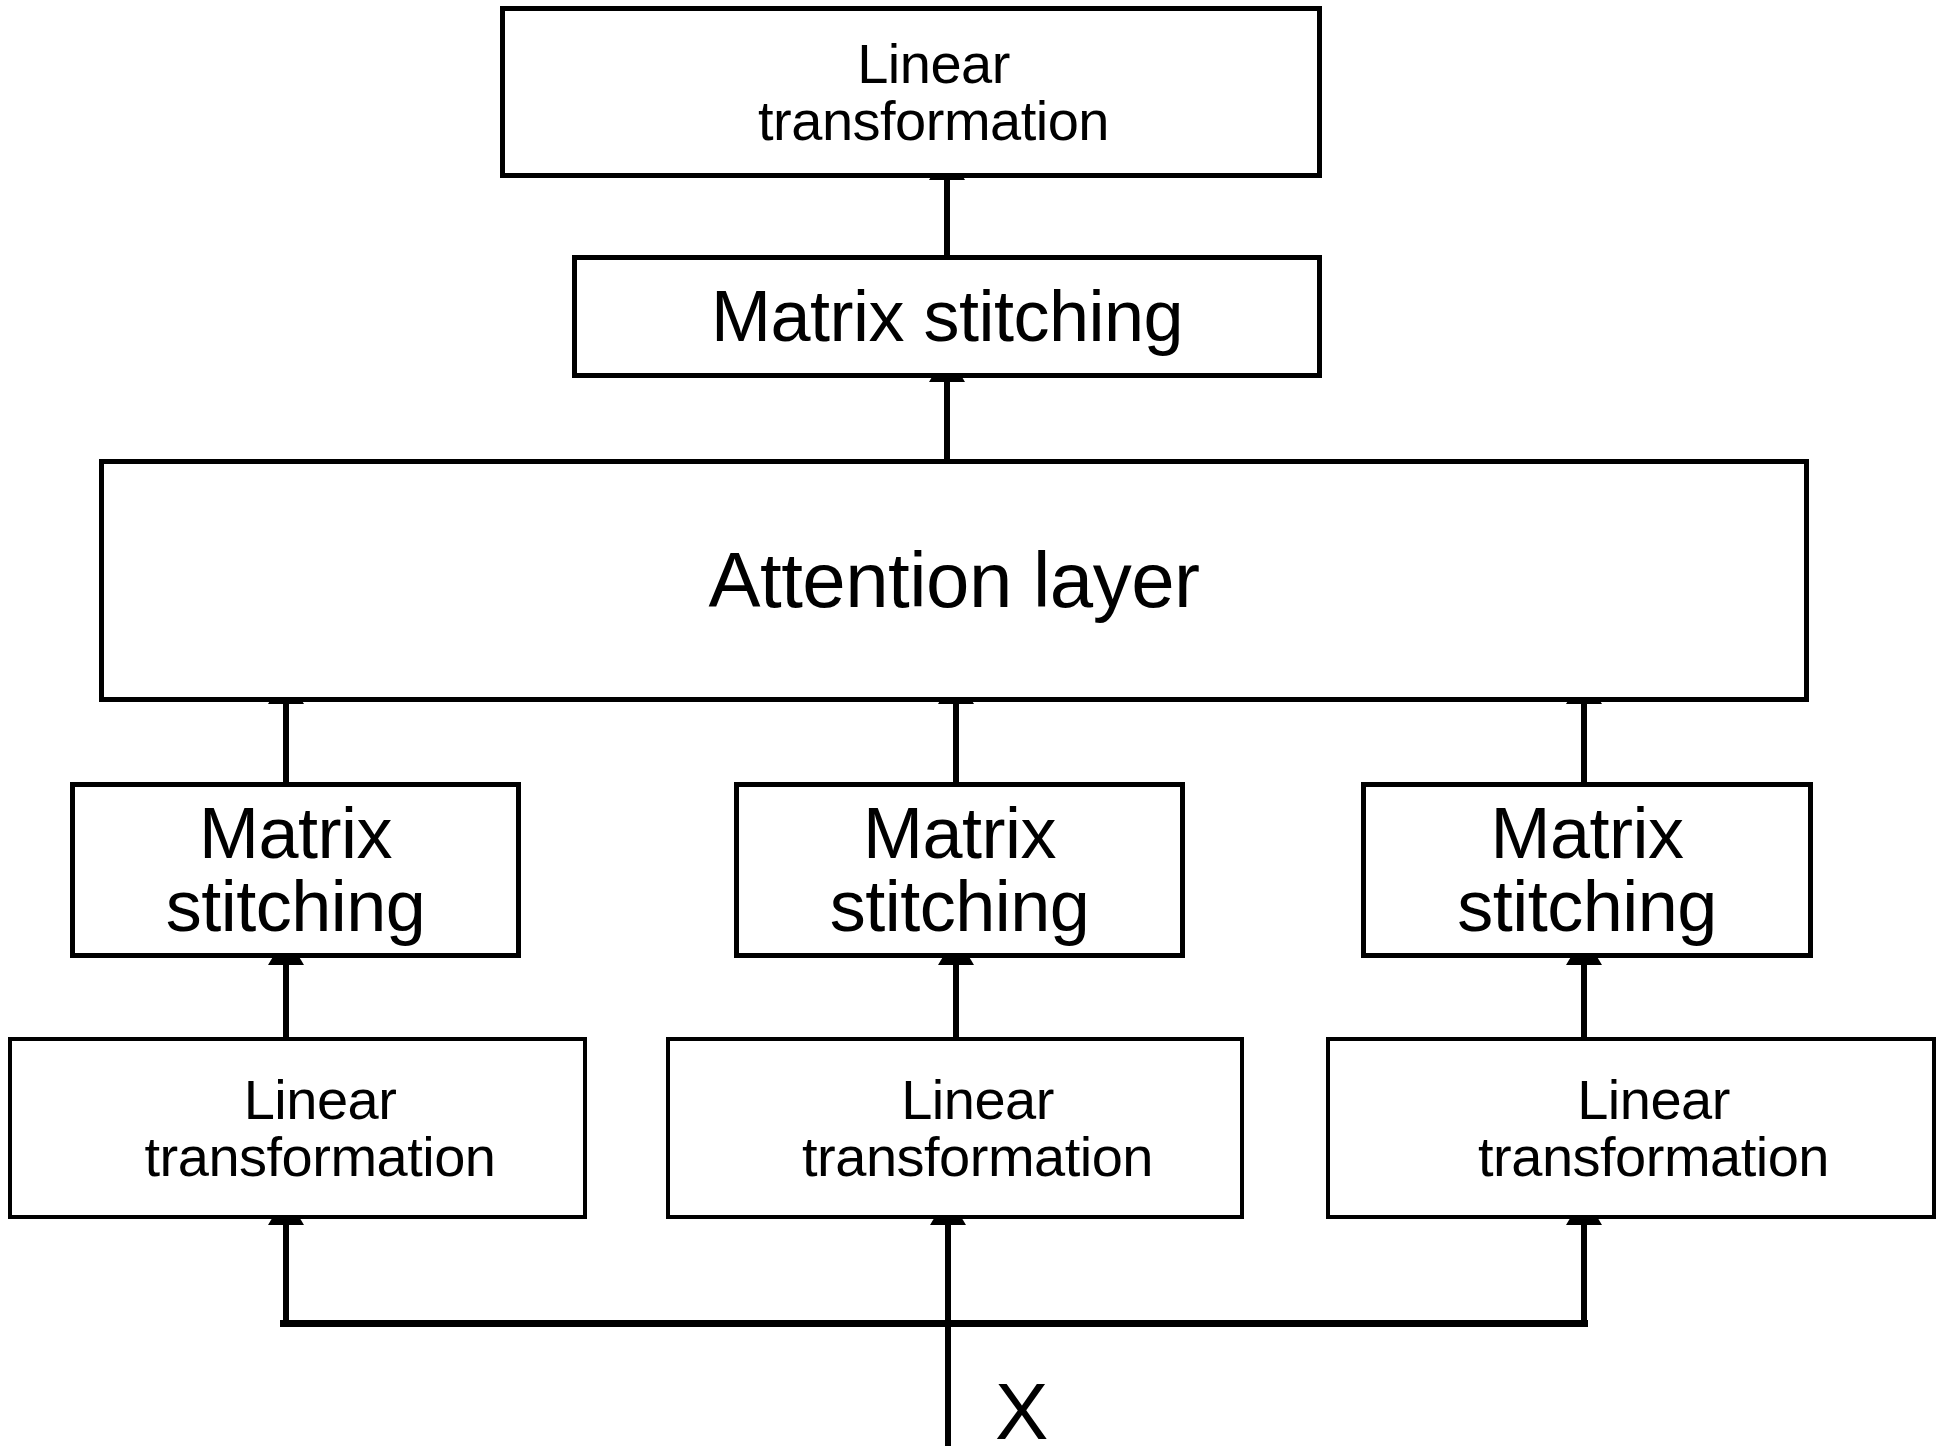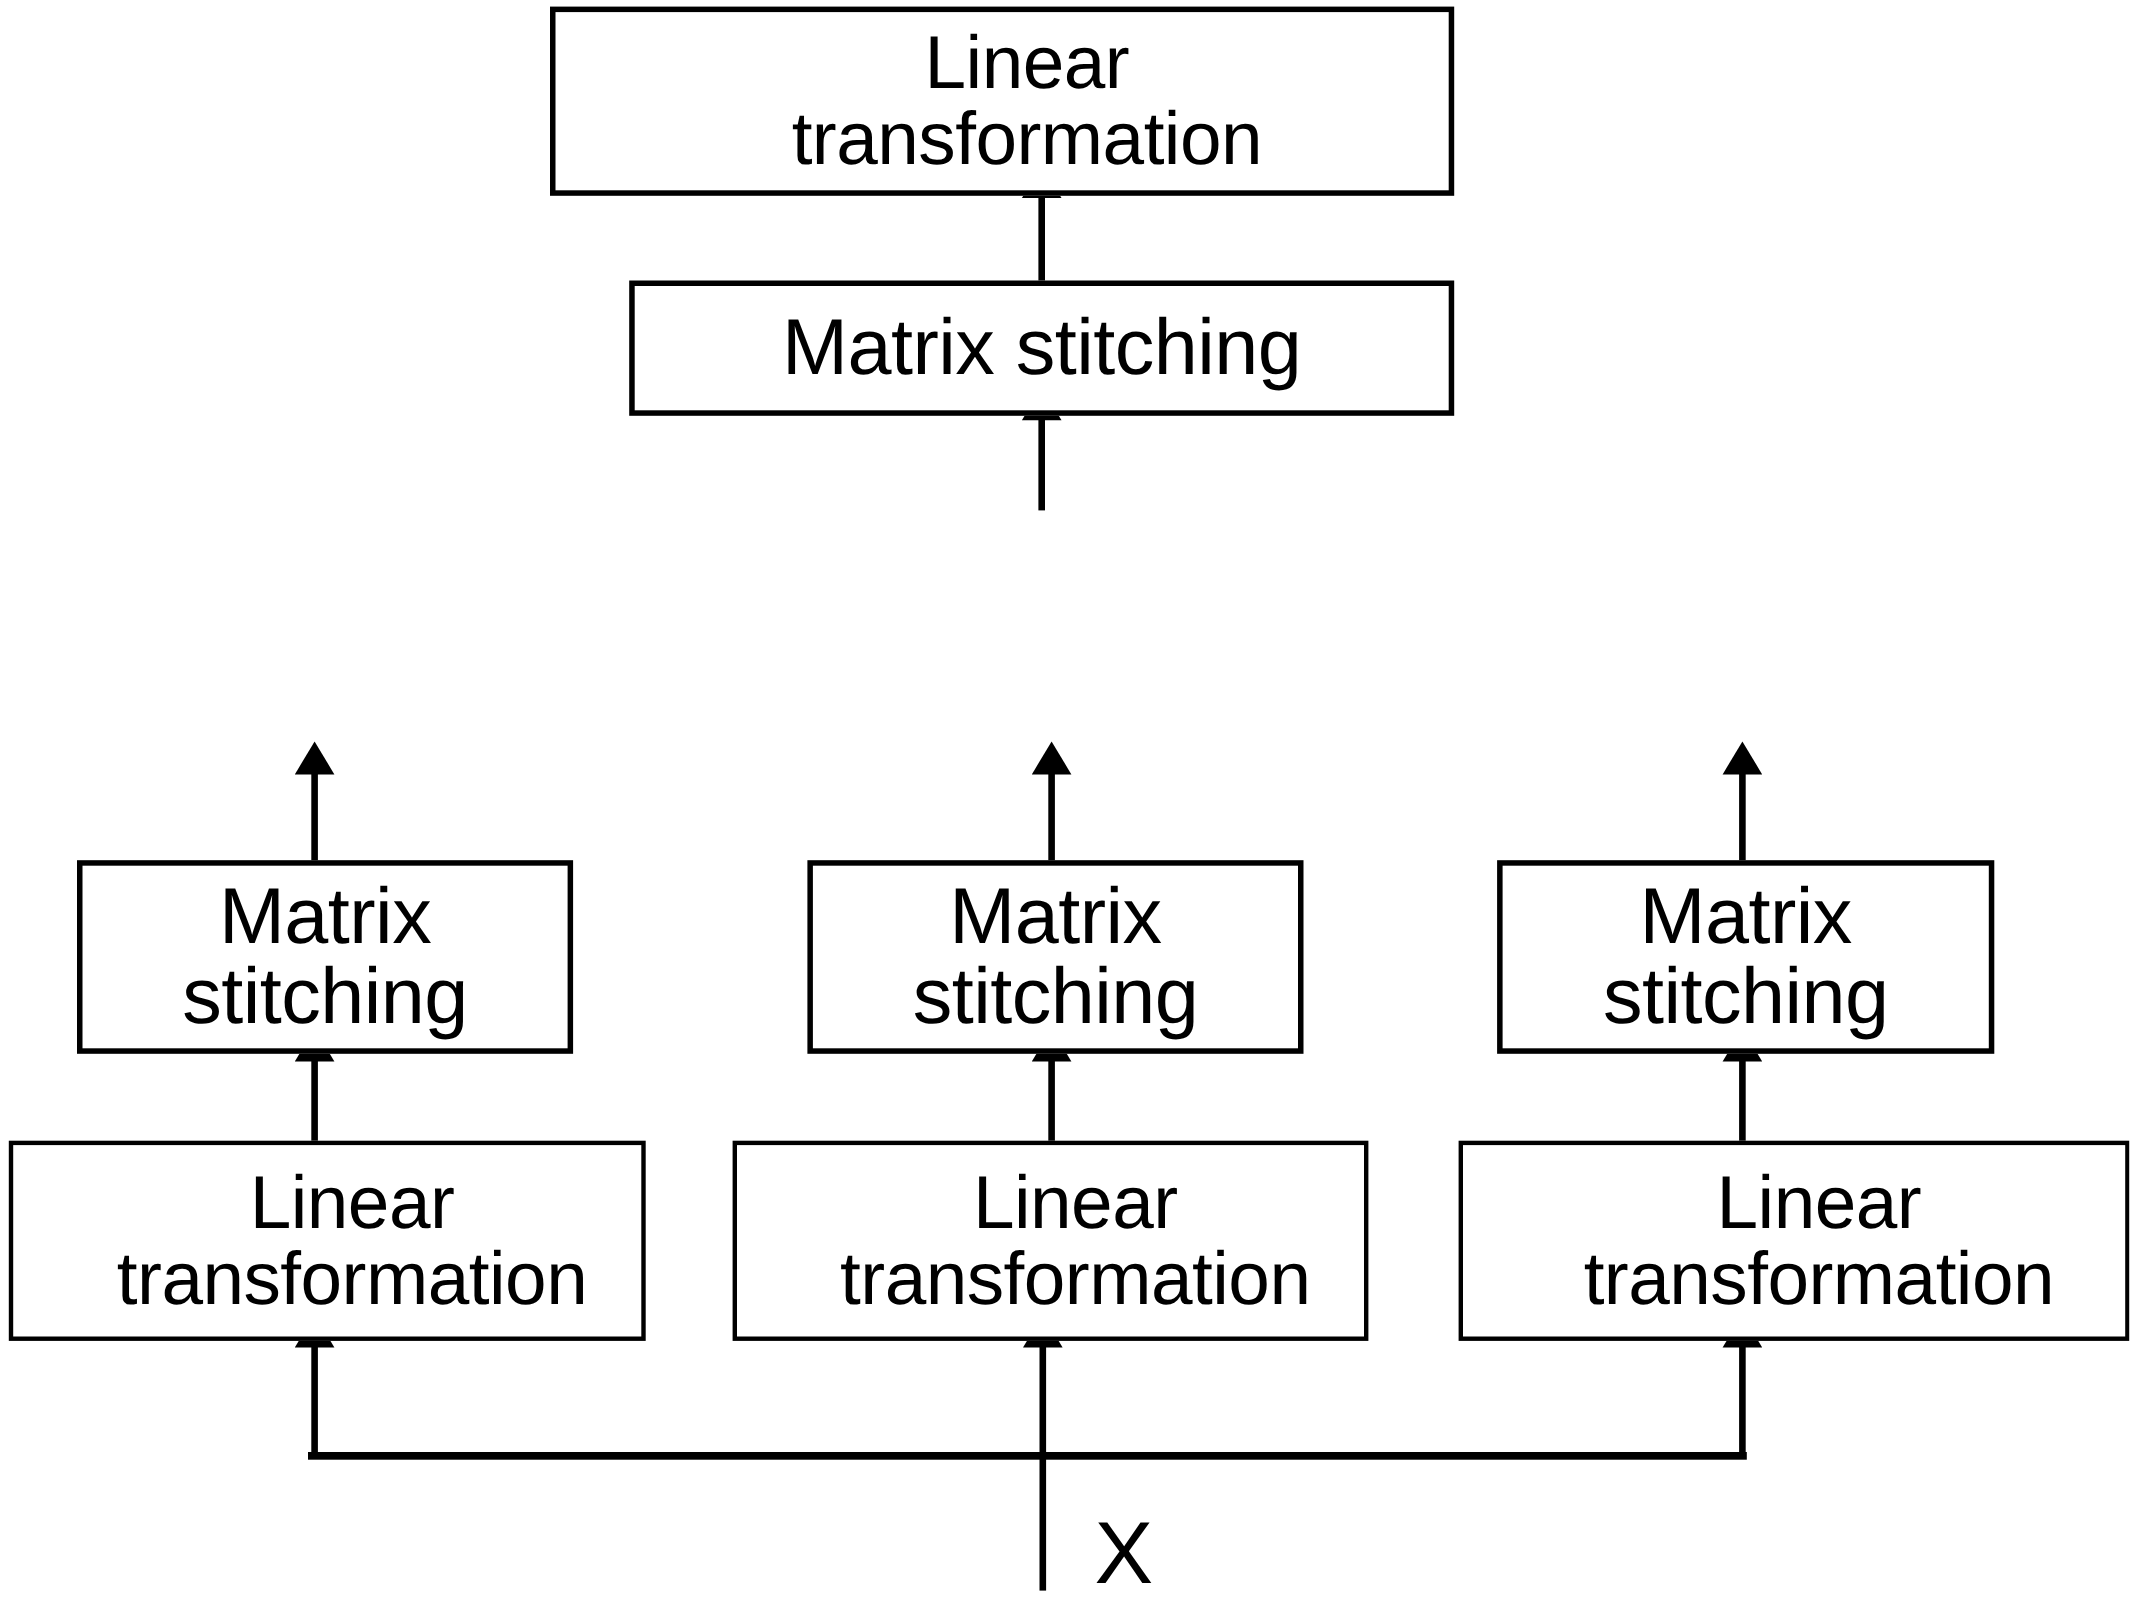--- a/index.html
+++ b/index.html
@@ -34,21 +34,21 @@
   }
   .node.thin { border-width: 4px; }
   .node-label {
     display: block;
     width: 100%;
     padding: 0;
     margin: 0;
   }
 
   
-  .fs-big   { font-size: 68px; padding-left: 45px; }
+  .fs-big   { font-size: 56px; padding-left: 45px; }
   .fs-med   { font-size: 72px; }
   .fs-attn  { font-size: 78px; }
 
   
   .edge {
     position: absolute;
     background: #000000;
     z-index: 1;
   }
   .vline { width: 6px; }
@@ -117,20 +117,23 @@
 
   <div class="node fs-big" style="left:500px; top:6px; width:822px; height:172px;">
     <span class="node-label">Linear
 transformation</span>
   </div>
 
   <div class="node fs-med" style="left:572px; top:255px; width:750px; height:123px;">
     <span class="node-label">Matrix stitching</span>
   </div>
 
+  <div class="node fs-attn" style="left:99px; top:459px; width:1710px; height:243px;">
+    <span class="node-label">Attention layer</span>
+  </div>
 
   <div class="node fs-med" style="left:70px; top:782px; width:451px; height:176px;">
     <span class="node-label">Matrix
 stitching</span>
   </div>
 
   <div class="node fs-med" style="left:734px; top:782px; width:451px; height:176px;">
     <span class="node-label">Matrix
 stitching</span>
   </div>

